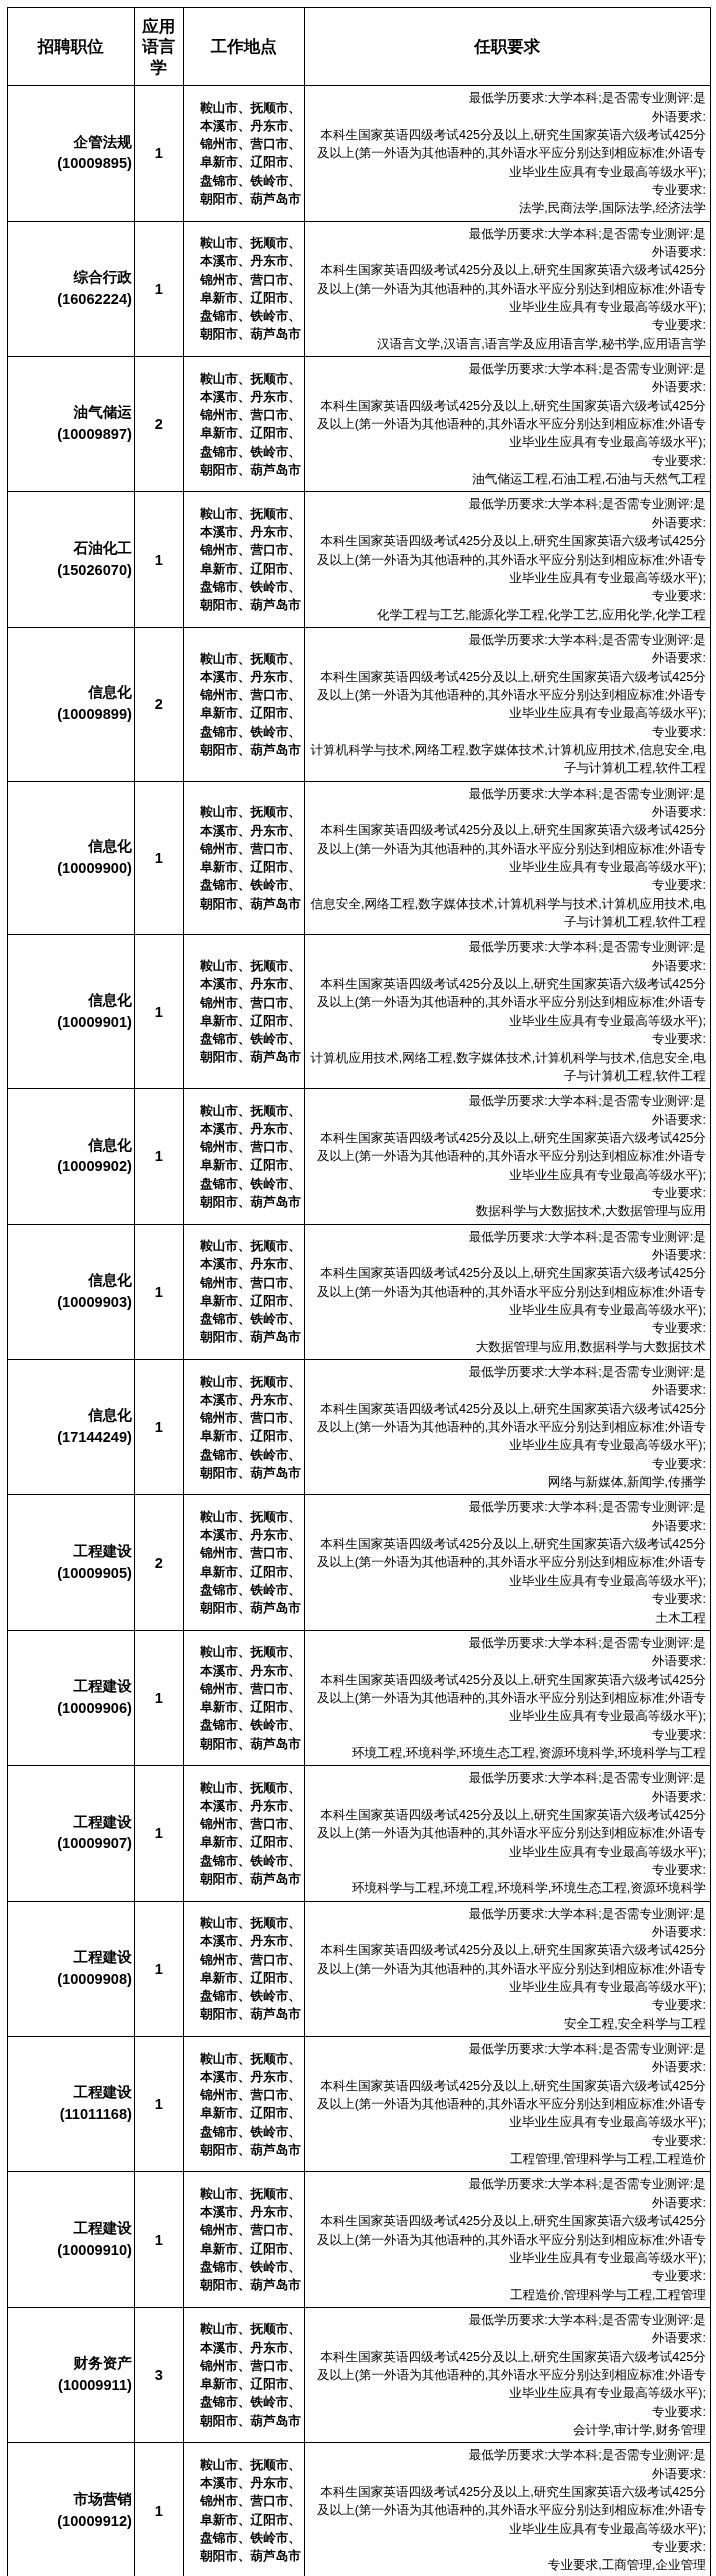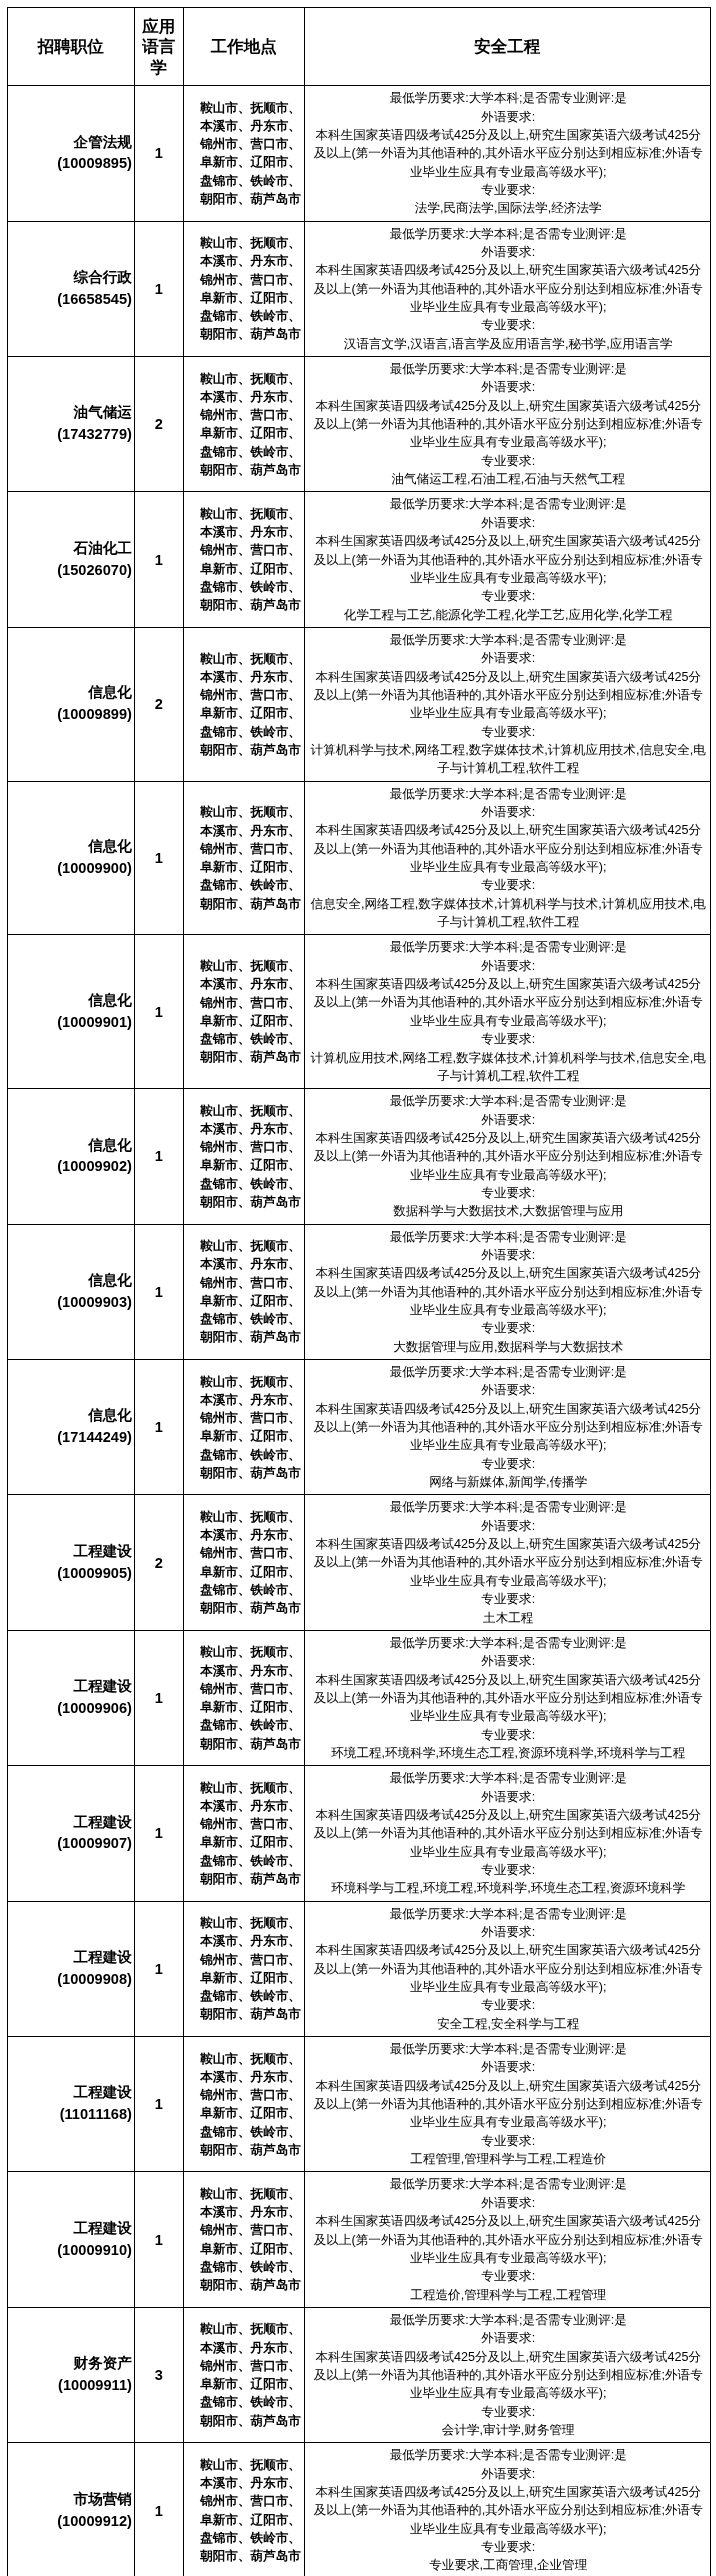--- a/index.html
+++ b/index.html
@@ -54,42 +54,42 @@
     font-weight: bold;
     font-size: 12.6px;
     padding: 3.9px 2.9px 3.9px 4.9px;
     line-height: 1.45;
     text-align: right;
   }
   td.c-req {
     font-size: 12.6px;
     padding: 2.9px 3.9px 2.9px 5.8px;
     line-height: 1.46;
-    text-align: center;
+    text-align: right;
     vertical-align: middle;
   }
   td.c-req div { word-break: break-all; }
 </style>
 </head>
 <body>
 
 <div class="page">
   <table class="jobs">
     <colgroup>
       <col class="col-pos">
       <col class="col-count">
       <col class="col-loc">
       <col class="col-req">
     </colgroup>
     <thead>
       <tr>
         <th class="hdr">招聘职位</th>
         <th class="hdr">应用语言学</th>
         <th class="hdr">工作地点</th>
-        <th class="hdr">安全工程</th>
+        <th class="hdr">任职要求</th>
       </tr>
     </thead>
     <tbody id="rows-body">
   <tr>
     <td class="c-pos">
       <div>企管法规</div>
       <div>(10009895)</div>
     </td>
     <td class="c-count">1</td>
     <td class="c-loc">鞍山市、抚顺市、本溪市、丹东市、锦州市、营口市、阜新市、辽阳市、盘锦市、铁岭市、朝阳市、葫芦岛市</td>
@@ -98,37 +98,37 @@
       <div>外语要求:</div>
       <div>本科生国家英语四级考试425分及以上,研究生国家英语六级考试425分及以上(第一外语为其他语种的,其外语水平应分别达到相应标准;外语专业毕业生应具有专业最高等级水平);</div>
       <div>专业要求:</div>
       <div>法学,民商法学,国际法学,经济法学</div>
     </td>
   </tr>
 
   <tr>
     <td class="c-pos">
       <div>综合行政</div>
-      <div>(16658545)</div>
+      <div>(16062224)</div>
     </td>
     <td class="c-count">1</td>
     <td class="c-loc">鞍山市、抚顺市、本溪市、丹东市、锦州市、营口市、阜新市、辽阳市、盘锦市、铁岭市、朝阳市、葫芦岛市</td>
     <td class="c-req">
       <div>最低学历要求:大学本科;是否需专业测评:是</div>
       <div>外语要求:</div>
       <div>本科生国家英语四级考试425分及以上,研究生国家英语六级考试425分及以上(第一外语为其他语种的,其外语水平应分别达到相应标准;外语专业毕业生应具有专业最高等级水平);</div>
       <div>专业要求:</div>
       <div>汉语言文学,汉语言,语言学及应用语言学,秘书学,应用语言学</div>
     </td>
   </tr>
 
   <tr>
     <td class="c-pos">
       <div>油气储运</div>
-      <div>(17432779)</div>
+      <div>(10009897)</div>
     </td>
     <td class="c-count">2</td>
     <td class="c-loc">鞍山市、抚顺市、本溪市、丹东市、锦州市、营口市、阜新市、辽阳市、盘锦市、铁岭市、朝阳市、葫芦岛市</td>
     <td class="c-req">
       <div>最低学历要求:大学本科;是否需专业测评:是</div>
       <div>外语要求:</div>
       <div>本科生国家英语四级考试425分及以上,研究生国家英语六级考试425分及以上(第一外语为其他语种的,其外语水平应分别达到相应标准;外语专业毕业生应具有专业最高等级水平);</div>
       <div>专业要求:</div>
       <div>油气储运工程,石油工程,石油与天然气工程</div>
     </td>

